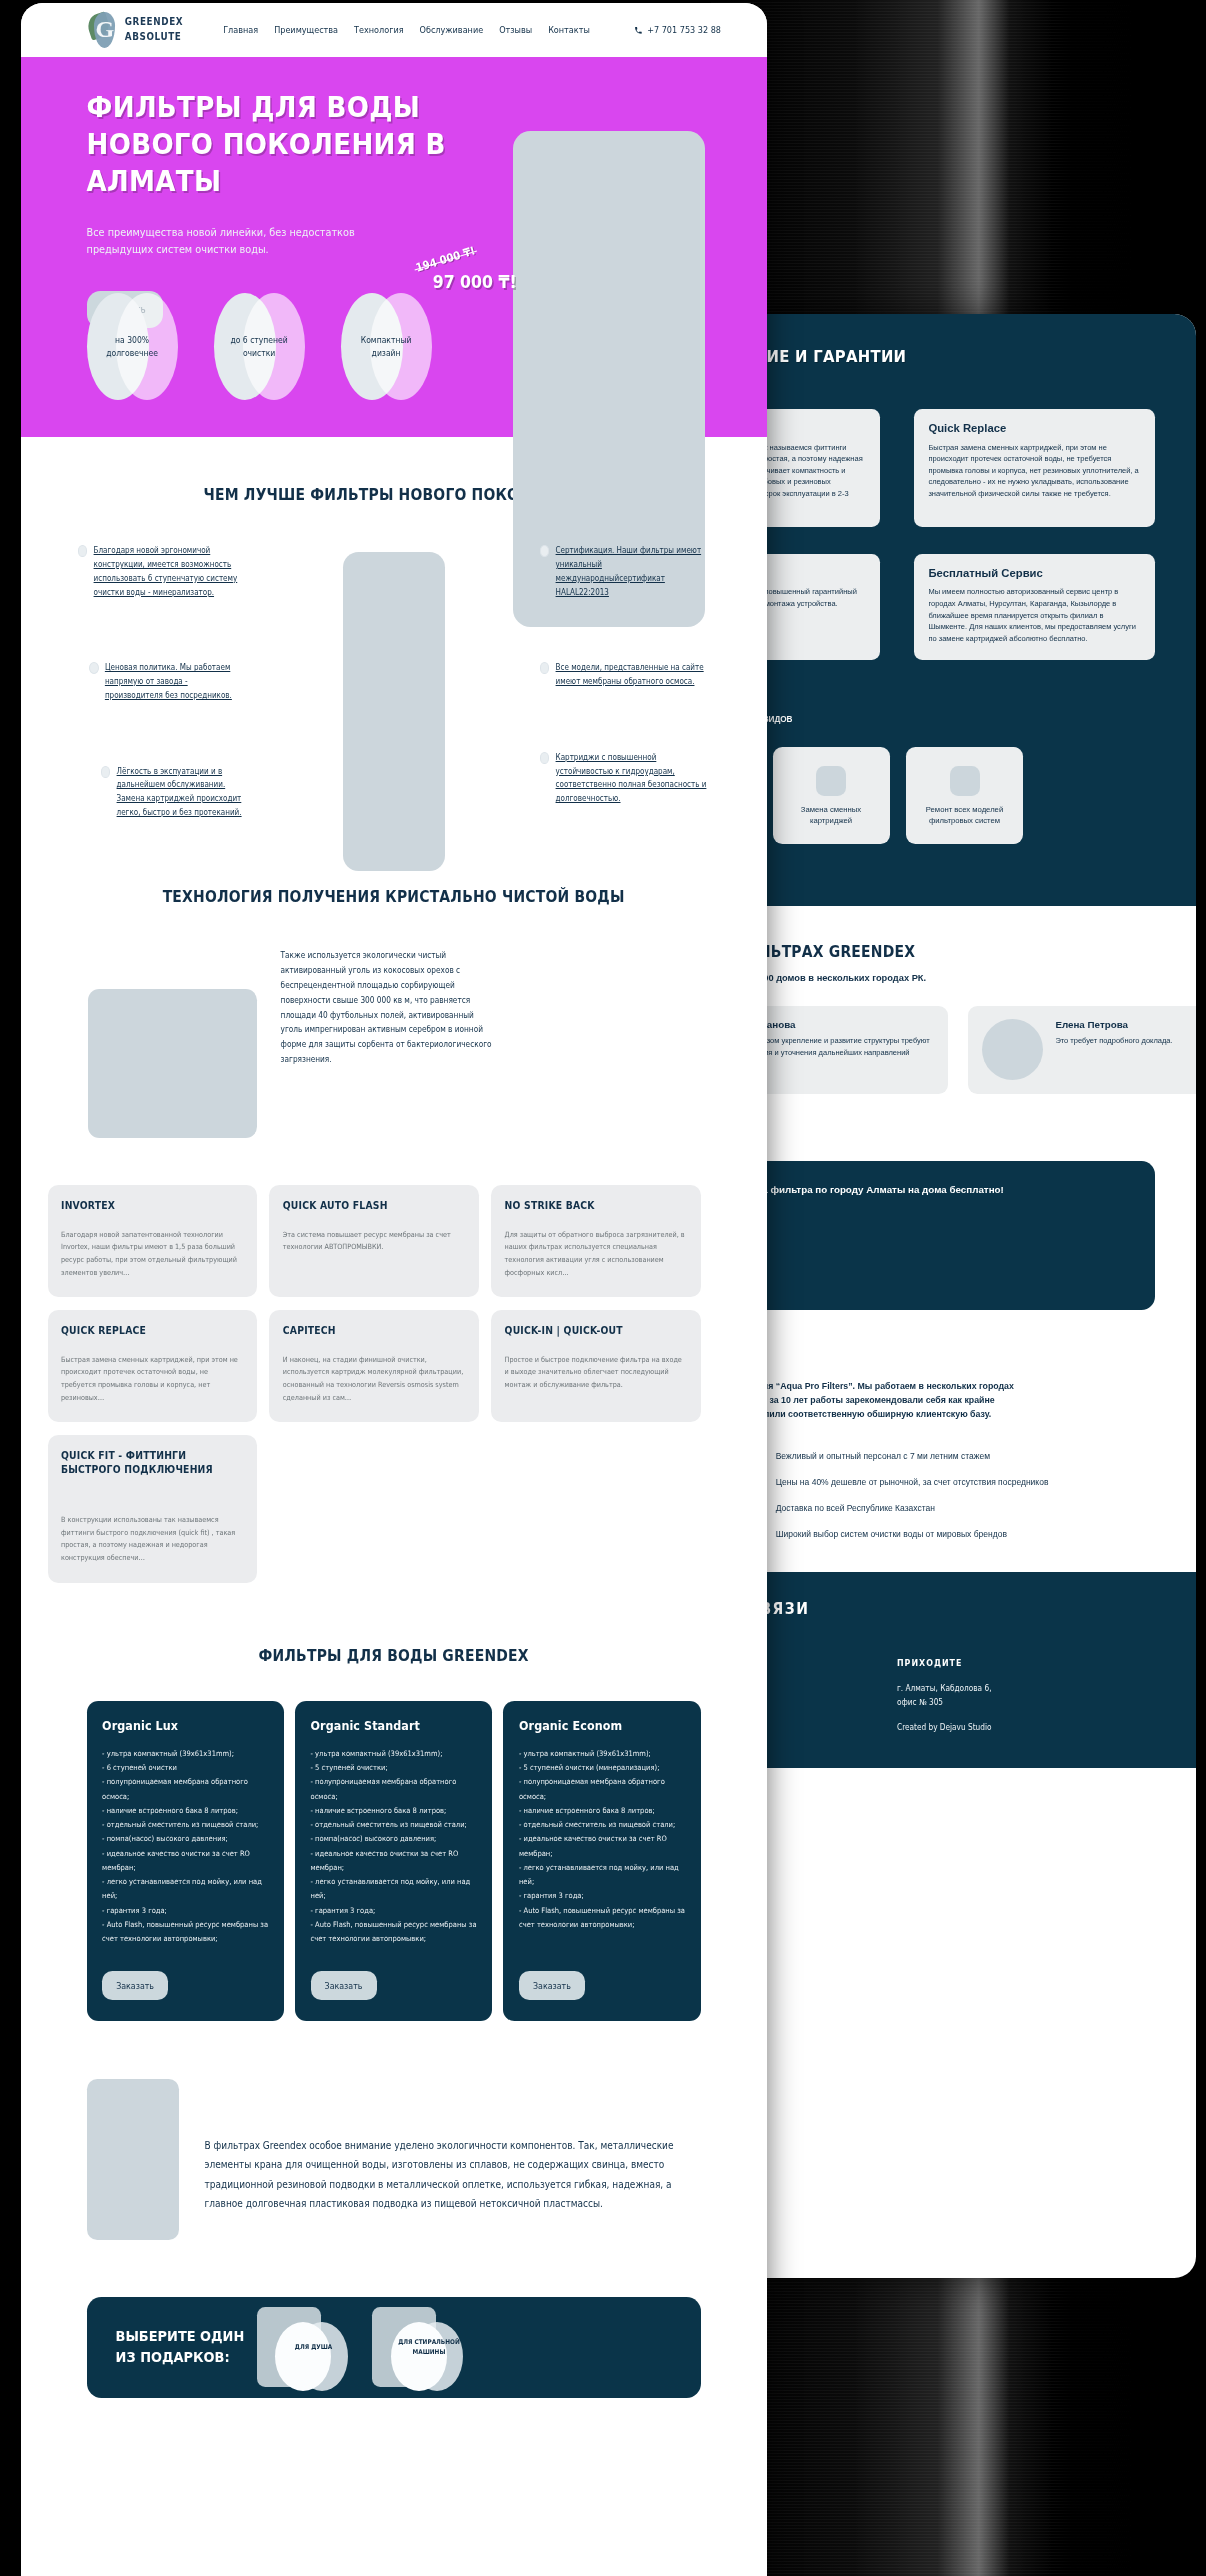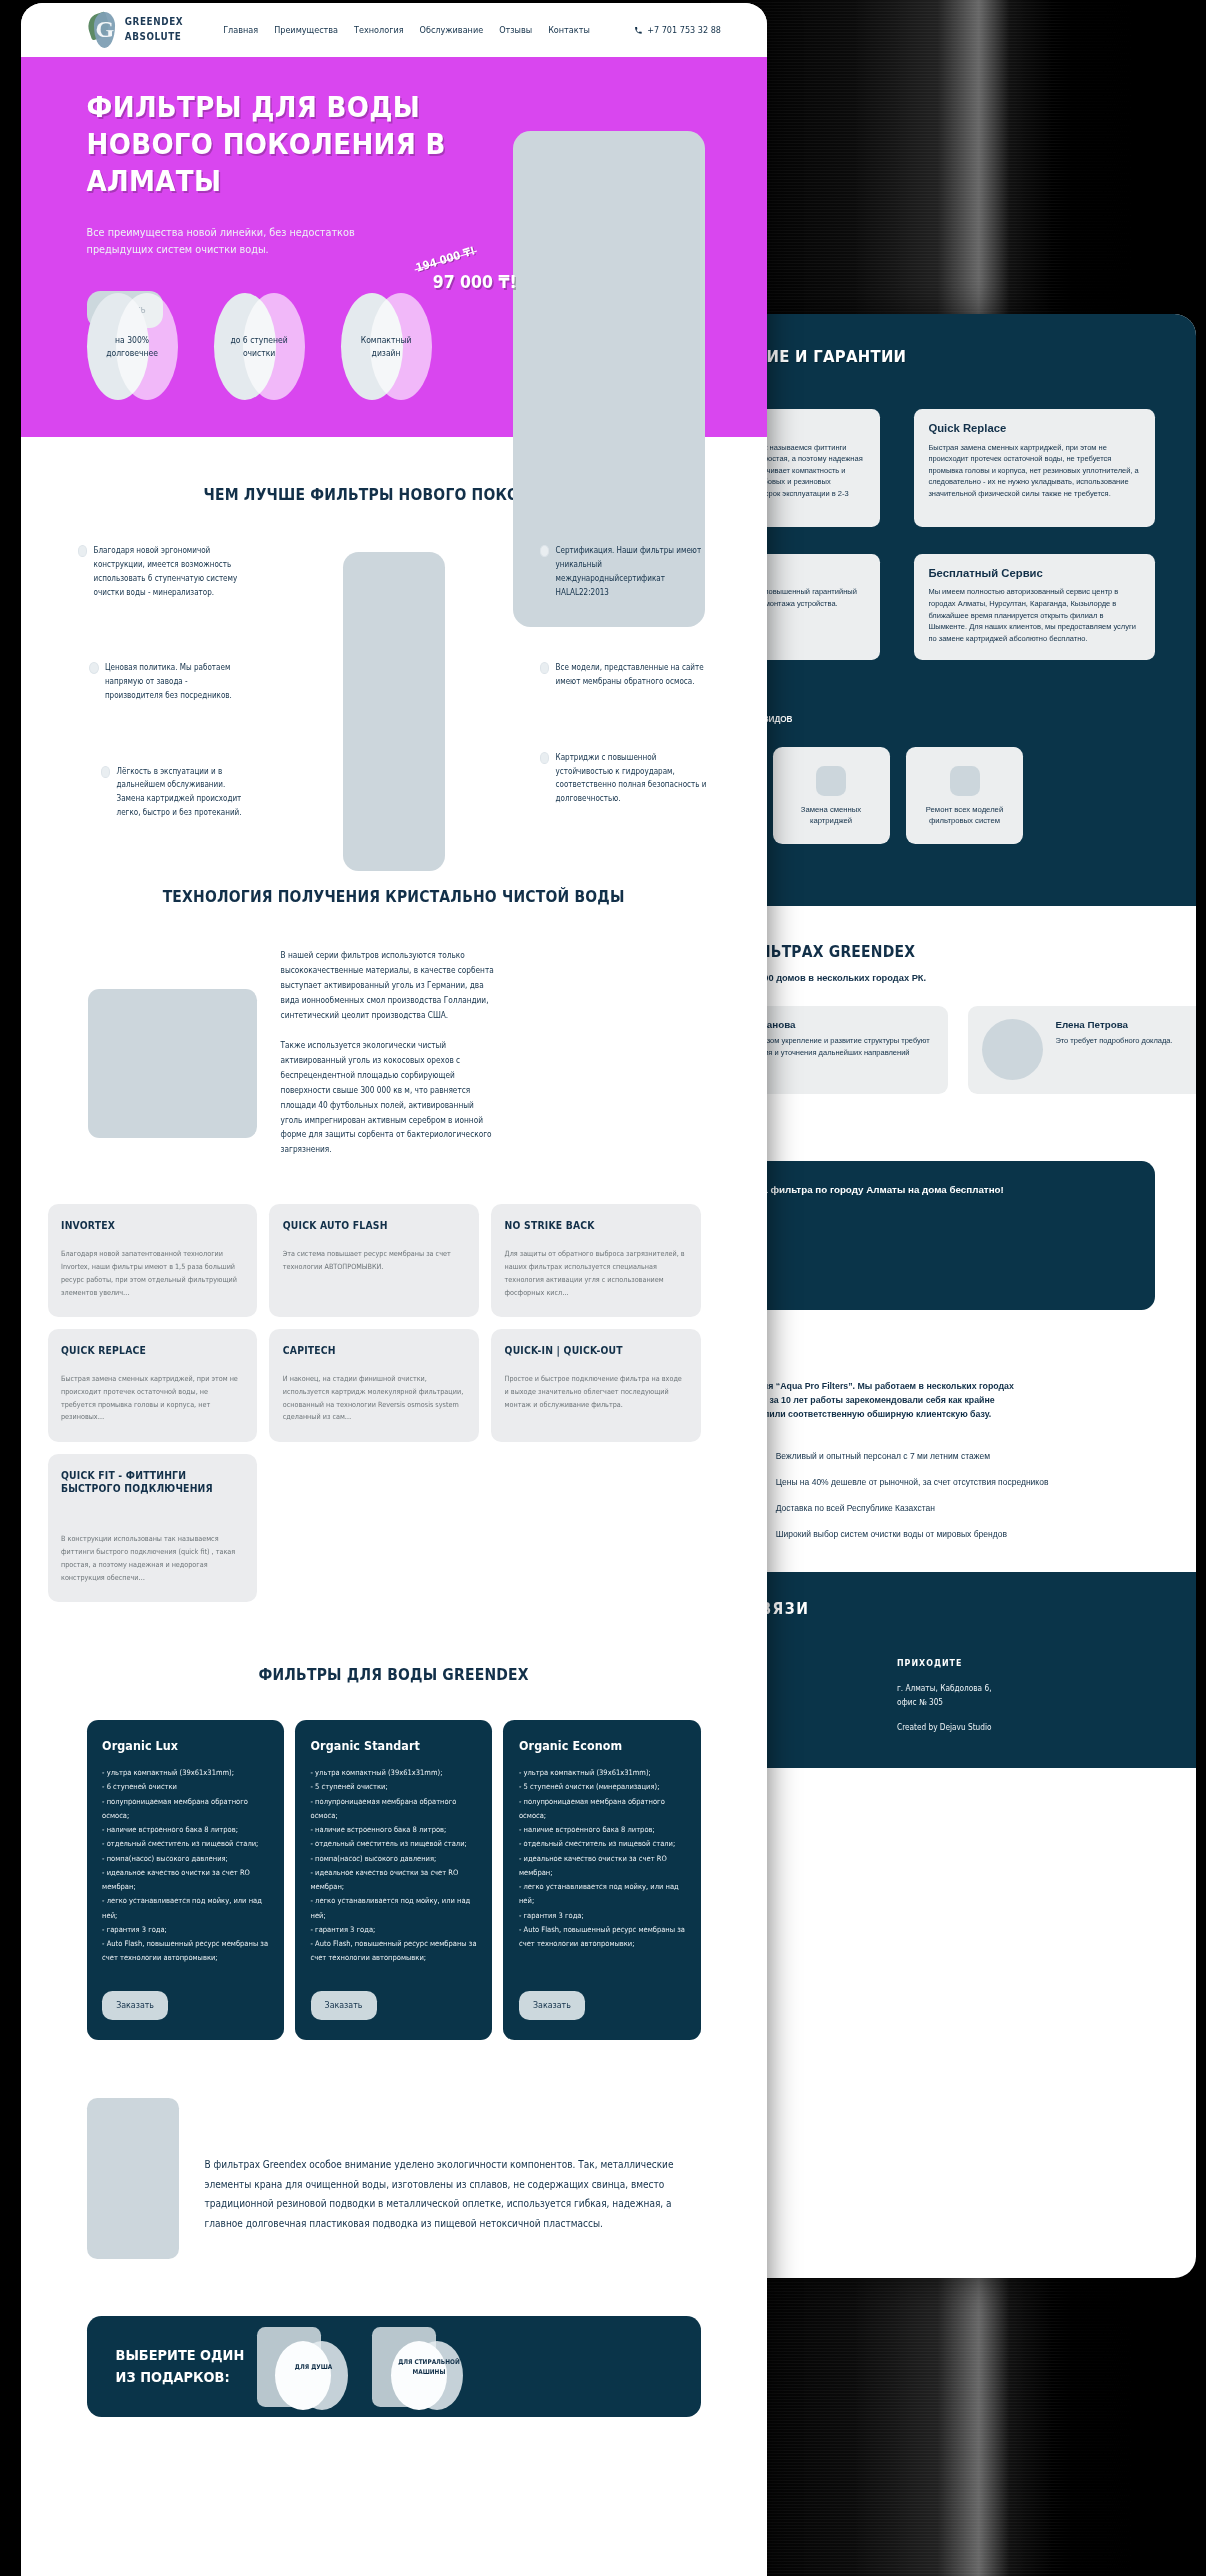--- a/index.html
+++ b/index.html
@@ -104,21 +104,21 @@
   }
 
   
   .adv-sec { padding: 47px 0 0 0; }
   .adv-grid { position:relative; margin-top: 37px; padding: 0 57px; display:flex; justify-content:space-between; }
   .adv-col { width: 170px; display:flex; flex-direction:column; gap: 62px; }
   .adv-col.right { padding-top: 0px; }
   .adv-item { display:flex; gap: 6.2px; }
   .adv-dot { width:9.8px; height:12px; border-radius:50%; background:#e9eef1; border:1px solid #dde4e9; flex:none; margin-top:1px; }
   .adv-item p { color:#123049; font-size:8px; line-height:1.72;
-                font-family:"DejaVu Sans Condensed","Liberation Sans",sans-serif; }
+                font-family:"DejaVu Sans Condensed","Liberation Sans",sans-serif;text-decoration:underline; }
   .adv-item:nth-child(2){ margin-left: 11.3px; }
   .adv-item:nth-child(3){ margin-left: 23px; }
   .adv-center-img { position:absolute; left:50%; top:7.2px; transform:translateX(-50%);
                     width: 102px; height: 319px; background:#ccd6dc; border-radius: 15.5px; }
 
   
   .tech-sec { padding: 66px 0 0 0; }
   .tech-body { display:flex; gap: 24px; padding: 39px 67px 0 67px; align-items:flex-start; }
   .tech-img { width: 169px; height: 149px; background:#ccd6dc; border-radius: 11.3px; flex:none; margin-top: 41px;}
   .tech-text p { color:#123049; font-size:8.2px; line-height:1.82; max-width: 216px;
@@ -449,21 +449,20 @@
           </div>
         </div>
       </div>
     </section>
 
     <section class="tech-sec">
       <div class="sec-title">ТЕХНОЛОГИЯ ПОЛУЧЕНИЯ КРИСТАЛЬНО ЧИСТОЙ ВОДЫ</div>
       <div class="tech-body">
         <div class="tech-img"></div>
         <div class="tech-text">
-          <p>В нашей серии фильтров используются только высококачественные материалы, в качестве сорбента выступает активированный уголь из Германии, два вида ионнообменных смол производства Голландии, синтетический цеолит производства США.</p>
           <p>Также используется экологически чистый активированный уголь из кокосовых орехов с беспрецендентной площадью сорбирующей поверхности свыше 300 000 кв м, что равняется площади 40 футбольных полей, активированный уголь импрегнирован активным серебром в ионной форме для защиты сорбента от бактериологического загрязнения.</p>
         </div>
       </div>
 
       <div class="cards">
         <div class="card">
           <h4>INVORTEX</h4>
           <p>Благодаря новой запатентованной технологии Invortex, наши фильтры имеют в 1,5 раза больший ресурс работы, при этом отдельный фильтрующий элементов увелич…</p>
         </div>
         <div class="card">

